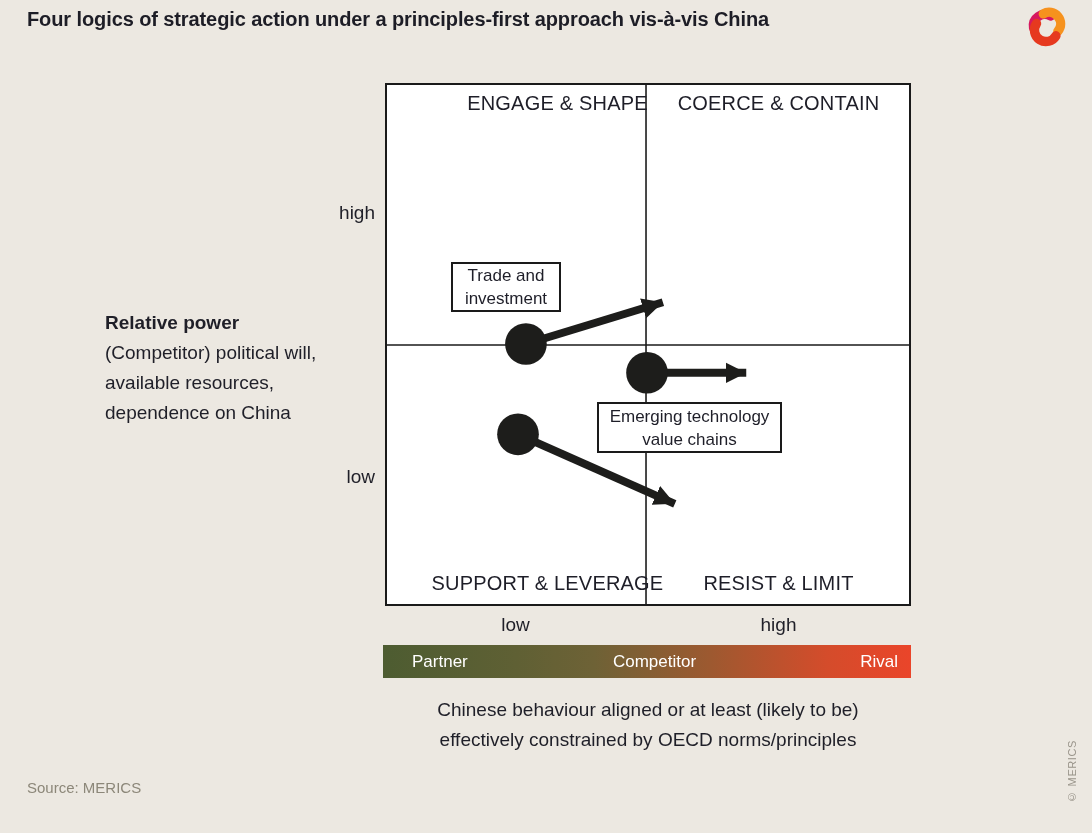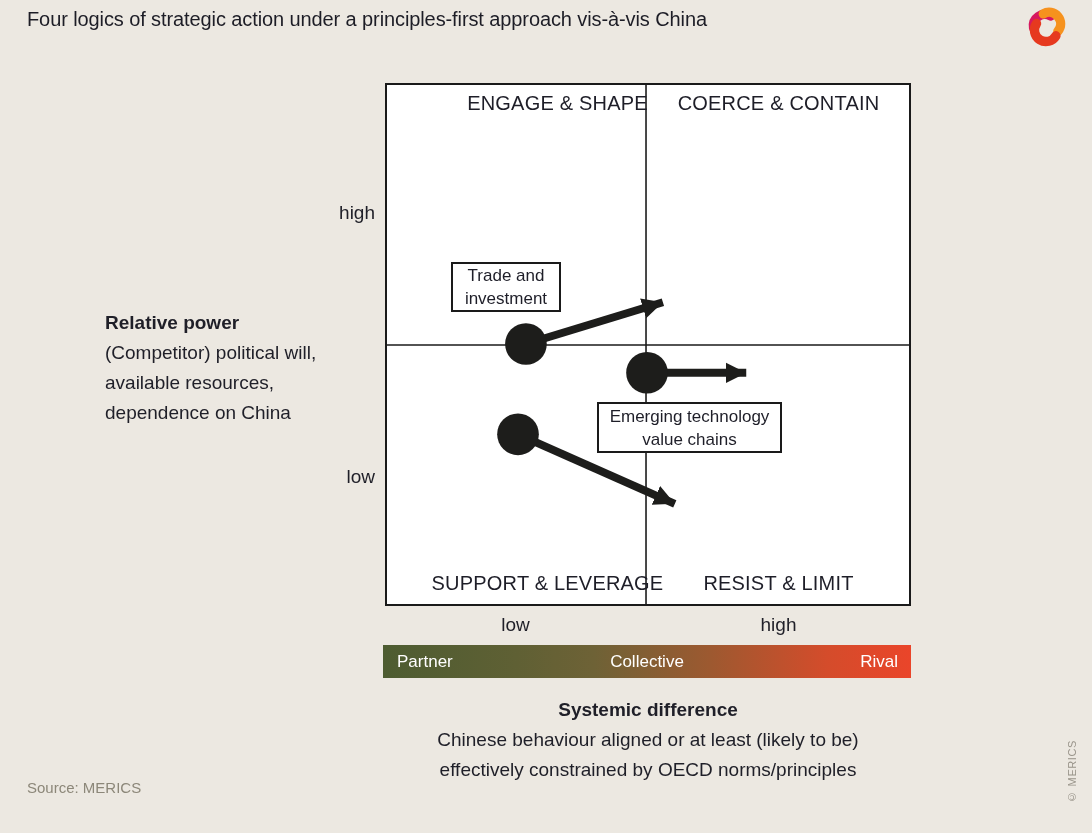--- a/index.html
+++ b/index.html
@@ -3,21 +3,21 @@
 <meta charset="utf-8">
 <style>
   html,body { margin:0; padding:0; background:#ece8e1; }
   .page {
     position:relative; width:1092px; height:833px; overflow:hidden;
     background:#ece8e1; color:#1f1f28;
     font-family:"Liberation Sans", sans-serif;
   }
   .figure-title {
     position:absolute; left:27px; top:8px;
-    font-size:20px; font-weight:normal; letter-spacing:-0.1px; color:#1d1d26;
+    font-size:20px; font-weight:bold; letter-spacing:-0.1px; color:#1d1d26;
   }
   .logo { position:absolute; left:1024px; top:5px; width:46px; height:46px; }
 
   .matrix {
     position:absolute; left:385px; top:83px; width:526px; height:523px;
     background:#ffffff; border:2px solid #1a1a1a; box-sizing:border-box;
   }
   #diagram-svg { position:absolute; left:0; top:0; width:100%; height:100%; }
   .quad-label {
     position:absolute; width:50%; text-align:center;
@@ -44,21 +44,21 @@
   .tick-x { position:absolute; top:614px; text-align:center; font-size:19px; }
   .tick-x.low  { left:385px; width:261px; }
   .tick-x.high { left:646px; width:265px; }
 
   .spectrum {
     position:absolute; left:383px; top:645px; width:528px; height:33px;
     background:linear-gradient(90deg,#4d5c31 0%, #5f6034 25%, #6e6236 40%,
                #9d5930 62%, #d44c2b 84%, #ea452a 100%);
     color:#ffffff; font-size:17px;
   }
-  .spectrum span { position:absolute; top:50%; transform:translateY(-52%); }
+  .spectrum span { position:absolute; top:50%; transform:translateY(-52%);margin-left:15px; }
   .sp-left   { left:14px; }
   .sp-center { left:0; right:0; text-align:center; }
   .sp-right  { right:13px; }
 
   .xaxis-caption { position:absolute; left:385px; top:695px; width:526px; text-align:center;
     font-size:19px; line-height:30px; }
   .xaxis-caption .axis-title { font-weight:bold; }
 
   .source { position:absolute; left:27px; top:779px; font-size:15px; color:#8c8779; }
   .copyright {
@@ -112,26 +112,25 @@
 
     <div class="item-box" style="left: 64px; top: 177px; width: 110px; height: 50px;">Trade and investment</div>
     <div class="item-box" style="left: 210px; top: 317px; width: 185px; height: 51px;">Emerging technology value chains</div>
   </div>
 
   <div class="tick-x low">low</div>
   <div class="tick-x high">high</div>
 
   <div class="spectrum">
     <span class="sp-left">Partner</span>
-    <span class="sp-center">Collective</span>
+    <span class="sp-center">Competitor</span>
     <span class="sp-right">Rival</span>
   </div>
 
   <div class="xaxis-caption">
-    <div class="axis-title">Systemic difference</div>
     <div>Chinese behaviour aligned or at least (likely to be)</div>
     <div>effectively constrained by OECD norms/principles</div>
   </div>
 
   <div class="source">Source: MERICS</div>
   <div class="copyright">© MERICS</div>
 
 </div>
 
 </body></html>

